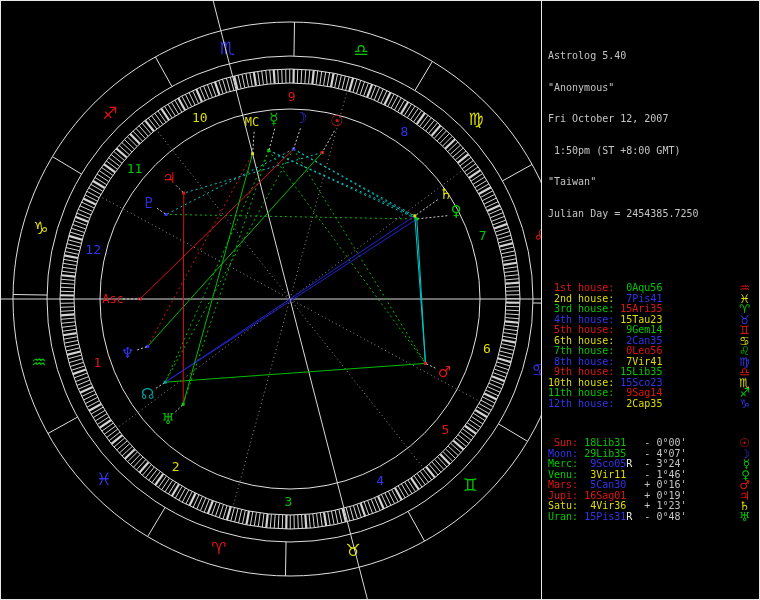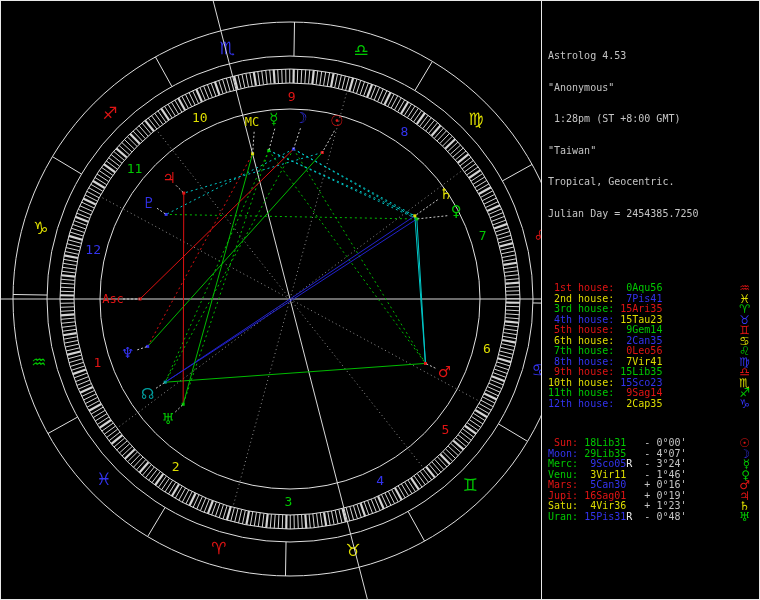--- a/index.html
+++ b/index.html
@@ -499,24 +499,24 @@
       <rect x="137.5" y="296.5" width="3" height="3" fill="#e01414"></rect>
       <line x1="122" y1="298" x2="139" y2="298" stroke="#c8c8c8" stroke-width="1" stroke-dasharray="2 2"></line>
       <text x="112" y="298" fill="#e01414" text-anchor="middle" dominant-baseline="central" class="angl">Asc</text>
       <rect x="250.06974390616858" y="151.24513457804522" width="3" height="3" fill="#dede00"></rect>
       <line x1="253.15522574344627" y1="130.7990665142784" x2="251.56974390616858" y2="152.74513457804522" stroke="#c8c8c8" stroke-width="1" stroke-dasharray="2 2"></line>
       <text x="251.05904011440805" y="121.02123414669234" fill="#dede00" text-anchor="middle" dominant-baseline="central" class="angl">MC</text>
     </svg>
 
   <div id="panel">
     <div id="header-block">
-      <div class="hline">Astrolog 4.53</div>
+      <div class="hline">Astrolog 5.40</div>
       <div class="hline">"Anonymous"</div>
-      <div class="hline"> 1:28pm (ST +8:00 GMT)</div>
+      <div class="hline">Fri October 12, 2007</div>
+      <div class="hline"> 1:50pm (ST +8:00 GMT)</div>
       <div class="hline">"Taiwan"</div>
-      <div class="hline">Tropical, Geocentric.</div>
       <div class="hline">Julian Day = 2454385.7250</div>
     </div>
     <div id="houses-list"><div class="row"><span style="color: rgb(224, 20, 20);"> 1st house:</span><span style="color: rgb(0, 200, 0);">  0Aqu56</span><span class="gl" style="color: rgb(224, 20, 20);">♒</span></div><div class="row"><span style="color: rgb(222, 222, 0);"> 2nd house:</span><span style="color: rgb(51, 51, 238);">  7Pis41</span><span class="gl" style="color: rgb(222, 222, 0);">♓</span></div><div class="row"><span style="color: rgb(0, 200, 0);"> 3rd house:</span><span style="color: rgb(224, 20, 20);"> 15Ari35</span><span class="gl" style="color: rgb(0, 200, 0);">♈</span></div><div class="row"><span style="color: rgb(51, 51, 238);"> 4th house:</span><span style="color: rgb(222, 222, 0);"> 15Tau23</span><span class="gl" style="color: rgb(51, 51, 238);">♉</span></div><div class="row"><span style="color: rgb(224, 20, 20);"> 5th house:</span><span style="color: rgb(0, 200, 0);">  9Gem14</span><span class="gl" style="color: rgb(224, 20, 20);">♊</span></div><div class="row"><span style="color: rgb(222, 222, 0);"> 6th house:</span><span style="color: rgb(51, 51, 238);">  2Can35</span><span class="gl" style="color: rgb(222, 222, 0);">♋</span></div><div class="row"><span style="color: rgb(0, 200, 0);"> 7th house:</span><span style="color: rgb(224, 20, 20);">  0Leo56</span><span class="gl" style="color: rgb(0, 200, 0);">♌</span></div><div class="row"><span style="color: rgb(51, 51, 238);"> 8th house:</span><span style="color: rgb(222, 222, 0);">  7Vir41</span><span class="gl" style="color: rgb(51, 51, 238);">♍</span></div><div class="row"><span style="color: rgb(224, 20, 20);"> 9th house:</span><span style="color: rgb(0, 200, 0);"> 15Lib35</span><span class="gl" style="color: rgb(224, 20, 20);">♎</span></div><div class="row"><span style="color: rgb(222, 222, 0);">10th house:</span><span style="color: rgb(51, 51, 238);"> 15Sco23</span><span class="gl" style="color: rgb(222, 222, 0);">♏</span></div><div class="row"><span style="color: rgb(0, 200, 0);">11th house:</span><span style="color: rgb(224, 20, 20);">  9Sag14</span><span class="gl" style="color: rgb(0, 200, 0);">♐</span></div><div class="row"><span style="color: rgb(51, 51, 238);">12th house:</span><span style="color: rgb(222, 222, 0);">  2Cap35</span><span class="gl" style="color: rgb(51, 51, 238);">♑</span></div></div>
     <div id="planets-list"><div class="row"><span style="color: rgb(224, 20, 20);"> Sun:</span><span style="color: rgb(0, 200, 0);"> 18Lib31</span><span style="color: rgb(240, 240, 240);"> </span><span style="color: rgb(196, 196, 196);">  - 0°00'</span><span class="gl" style="color: rgb(224, 20, 20);">☉</span></div><div class="row"><span style="color: rgb(51, 51, 238);">Moon:</span><span style="color: rgb(0, 200, 0);"> 29Lib35</span><span style="color: rgb(240, 240, 240);"> </span><span style="color: rgb(196, 196, 196);">  - 4°07'</span><span class="gl" style="color: rgb(51, 51, 238);">☽</span></div><div class="row"><span style="color: rgb(0, 200, 0);">Merc:</span><span style="color: rgb(51, 51, 238);">  9Sco05</span><span style="color: rgb(240, 240, 240);">R</span><span style="color: rgb(196, 196, 196);">  - 3°24'</span><span class="gl" style="color: rgb(0, 200, 0);">☿</span></div><div class="row"><span style="color: rgb(0, 200, 0);">Venu:</span><span style="color: rgb(222, 222, 0);">  3Vir11</span><span style="color: rgb(240, 240, 240);"> </span><span style="color: rgb(196, 196, 196);">  - 1°46'</span><span class="gl" style="color: rgb(0, 200, 0);">♀</span></div><div class="row"><span style="color: rgb(224, 20, 20);">Mars:</span><span style="color: rgb(51, 51, 238);">  5Can30</span><span style="color: rgb(240, 240, 240);"> </span><span style="color: rgb(196, 196, 196);">  + 0°16'</span><span class="gl" style="color: rgb(224, 20, 20);">♂</span></div><div class="row"><span style="color: rgb(224, 20, 20);">Jupi:</span><span style="color: rgb(224, 20, 20);"> 16Sag01</span><span style="color: rgb(240, 240, 240);"> </span><span style="color: rgb(196, 196, 196);">  + 0°19'</span><span class="gl" style="color: rgb(224, 20, 20);">♃</span></div><div class="row"><span style="color: rgb(222, 222, 0);">Satu:</span><span style="color: rgb(222, 222, 0);">  4Vir36</span><span style="color: rgb(240, 240, 240);"> </span><span style="color: rgb(196, 196, 196);">  + 1°23'</span><span class="gl" style="color: rgb(222, 222, 0);">♄</span></div><div class="row"><span style="color: rgb(0, 200, 0);">Uran:</span><span style="color: rgb(51, 51, 238);"> 15Pis31</span><span style="color: rgb(240, 240, 240);">R</span><span style="color: rgb(196, 196, 196);">  - 0°48'</span><span class="gl" style="color: rgb(0, 200, 0);">♅</span></div></div>
     
   </div>
 </div>
 
 </body></html>

